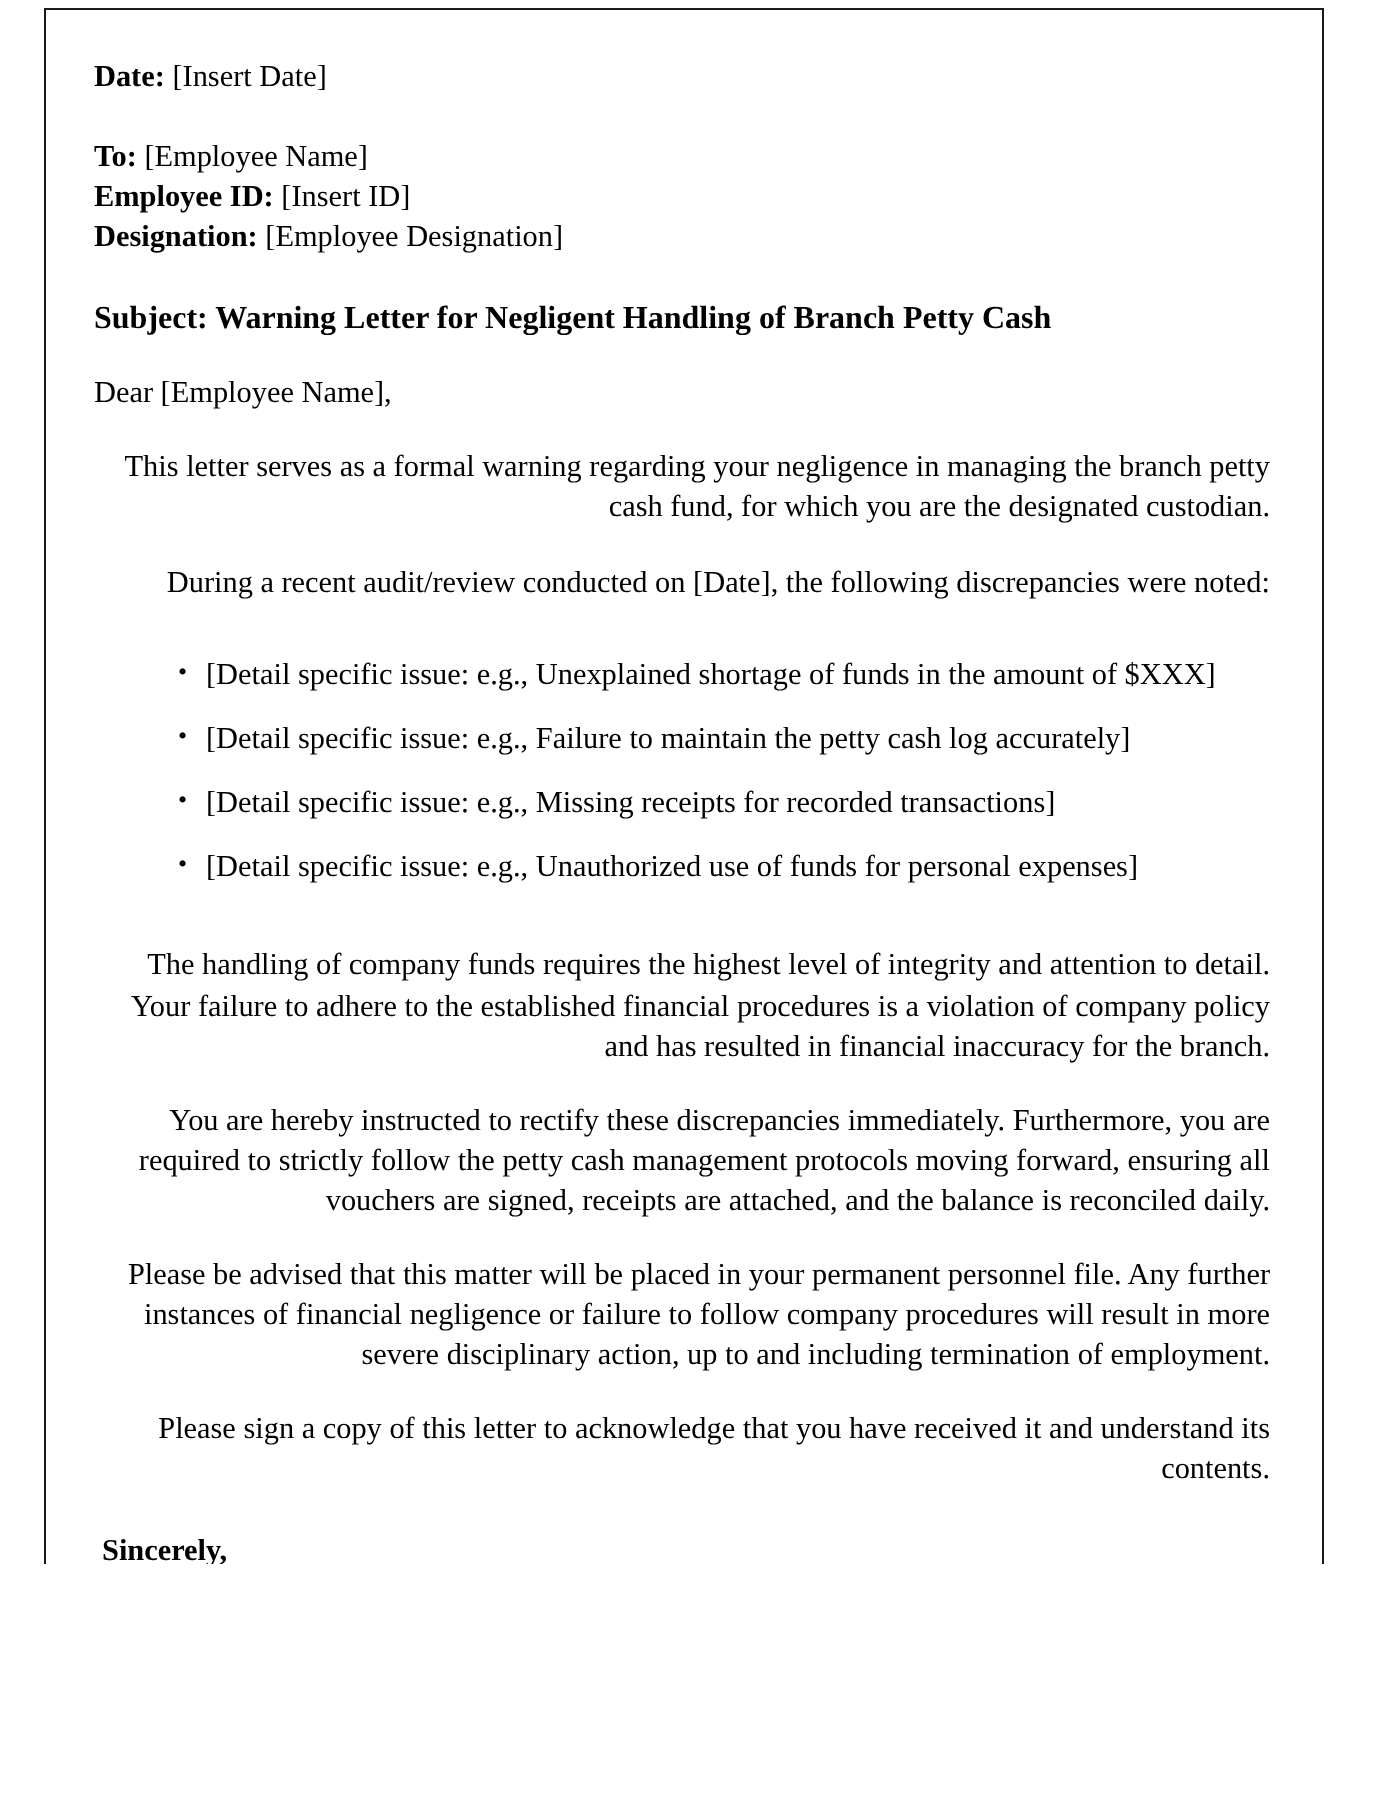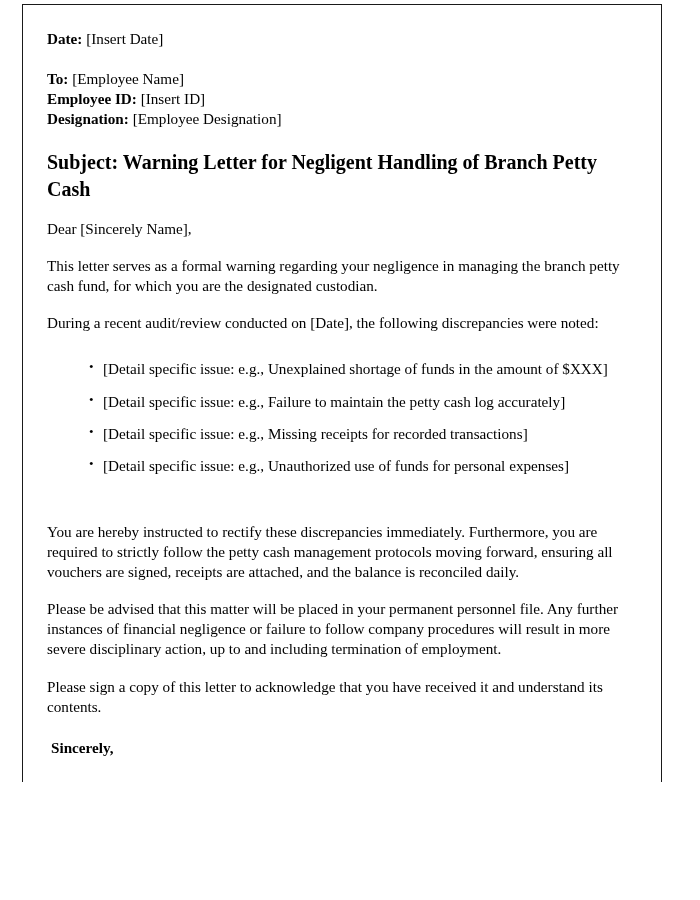--- a/index.html
+++ b/index.html
@@ -49,30 +49,30 @@
     font-weight: normal;
   }
 
   .block-gap-lg { height: 20px; }
   .block-gap-md { height: 17px; }
   .block-gap-sm { height: 14px; }
 
   .subject-line {
     margin: 0;
     font-weight: bold;
-    font-size: 20px;
+    font-size: 16px;
   }
 
   .salutation {
     margin: 0;
   }
 
   .para {
     margin: 0;
-    text-align: left;
+    text-align: right;
   }
 
   ul.issue-list {
     margin: 0;
     padding: 0 0 0 44px;
     list-style: none;
   }
   ul.issue-list li {
     position: relative;
     margin: 12px;
@@ -116,41 +116,42 @@
       <span class="field-label">Designation:</span>
       <span class="field-value">[Employee Designation]</span>
     </p>
 
     <div class="block-gap-lg"></div>
 
     <p class="subject-line">Subject: Warning Letter for Negligent Handling of Branch Petty Cash</p>
 
     <div class="block-gap-md"></div>
 
-    <p class="salutation">Dear [Sincerely Name],</p>
+    <p class="salutation">Dear [Employee Name],</p>
 
     <div class="block-gap-md"></div>
 
     <p class="para">This letter serves as a formal warning regarding your negligence in managing the branch petty cash fund, for which you are the designated custodian.</p>
 
     <div class="block-gap-md"></div>
 
     <p class="para">During a recent audit/review conducted on [Date], the following discrepancies were noted:</p>
 
     <div class="block-gap-sm"></div>
 
     <ul class="issue-list">
       <li>[Detail specific issue: e.g., Unexplained shortage of funds in the amount of $XXX]</li>
       <li>[Detail specific issue: e.g., Failure to maintain the petty cash log accurately]</li>
       <li>[Detail specific issue: e.g., Missing receipts for recorded transactions]</li>
       <li>[Detail specific issue: e.g., Unauthorized use of funds for personal expenses]</li>
     </ul>
 
     <div class="block-gap-md"></div>
 
+    <p class="para">The handling of company funds requires the highest level of integrity and attention to detail. Your failure to adhere to the established financial procedures is a violation of company policy and has resulted in financial inaccuracy for the branch.</p>
 
     <div class="block-gap-md"></div>
 
     <p class="para">You are hereby instructed to rectify these discrepancies immediately. Furthermore, you are required to strictly follow the petty cash management protocols moving forward, ensuring all vouchers are signed, receipts are attached, and the balance is reconciled daily.</p>
 
     <div class="block-gap-md"></div>
 
     <p class="para">Please be advised that this matter will be placed in your permanent personnel file. Any further instances of financial negligence or failure to follow company procedures will result in more severe disciplinary action, up to and including termination of employment.</p>
 
     <div class="block-gap-md"></div>

